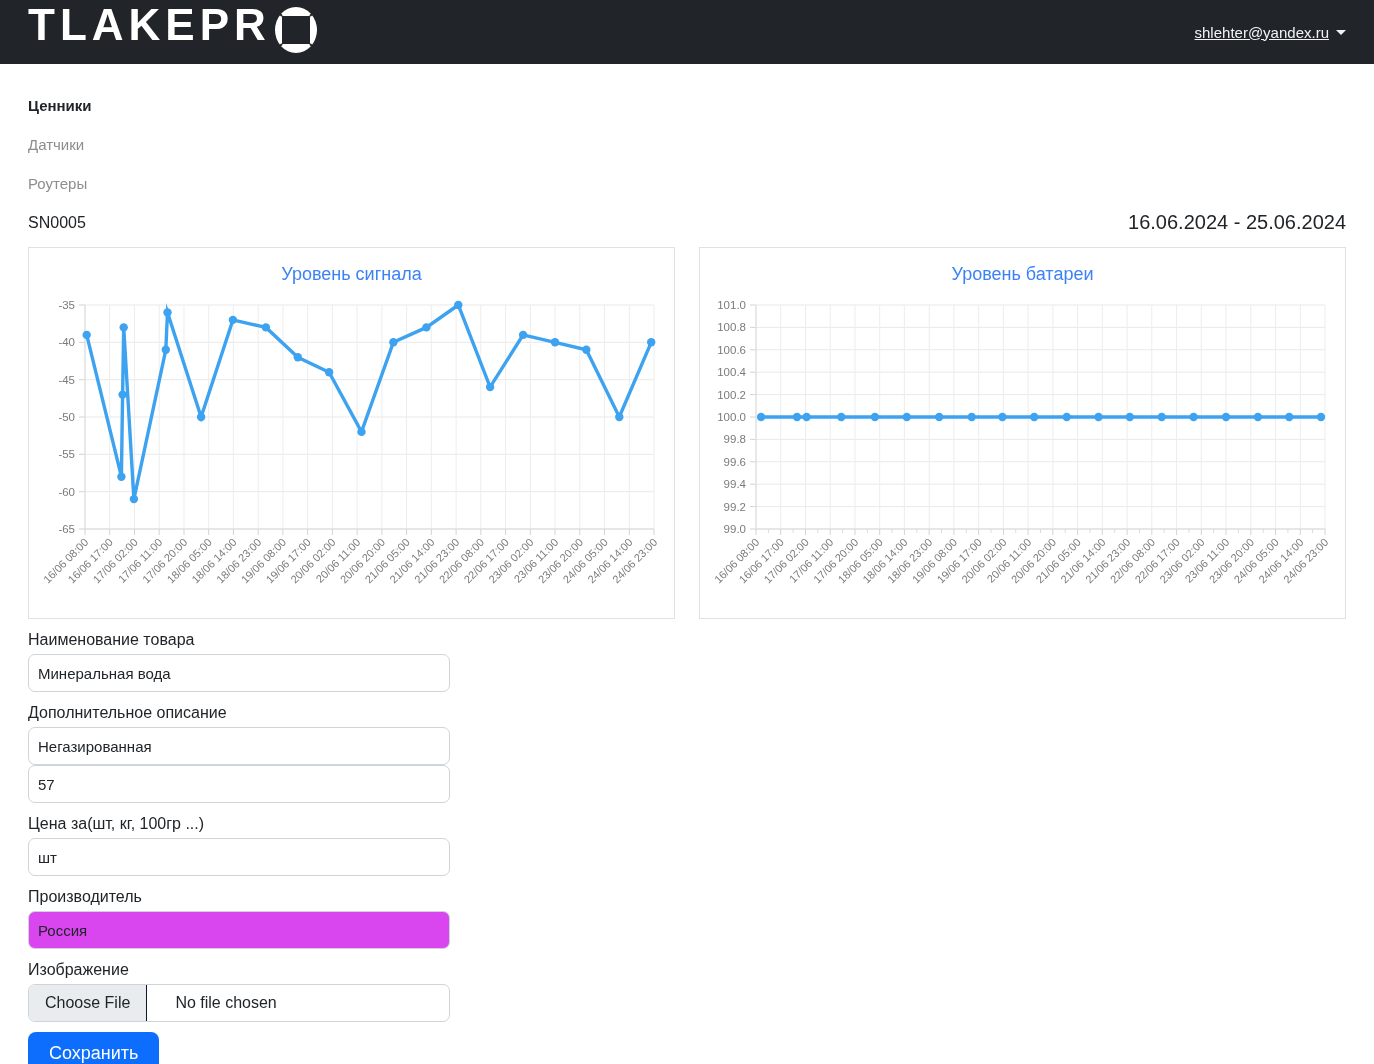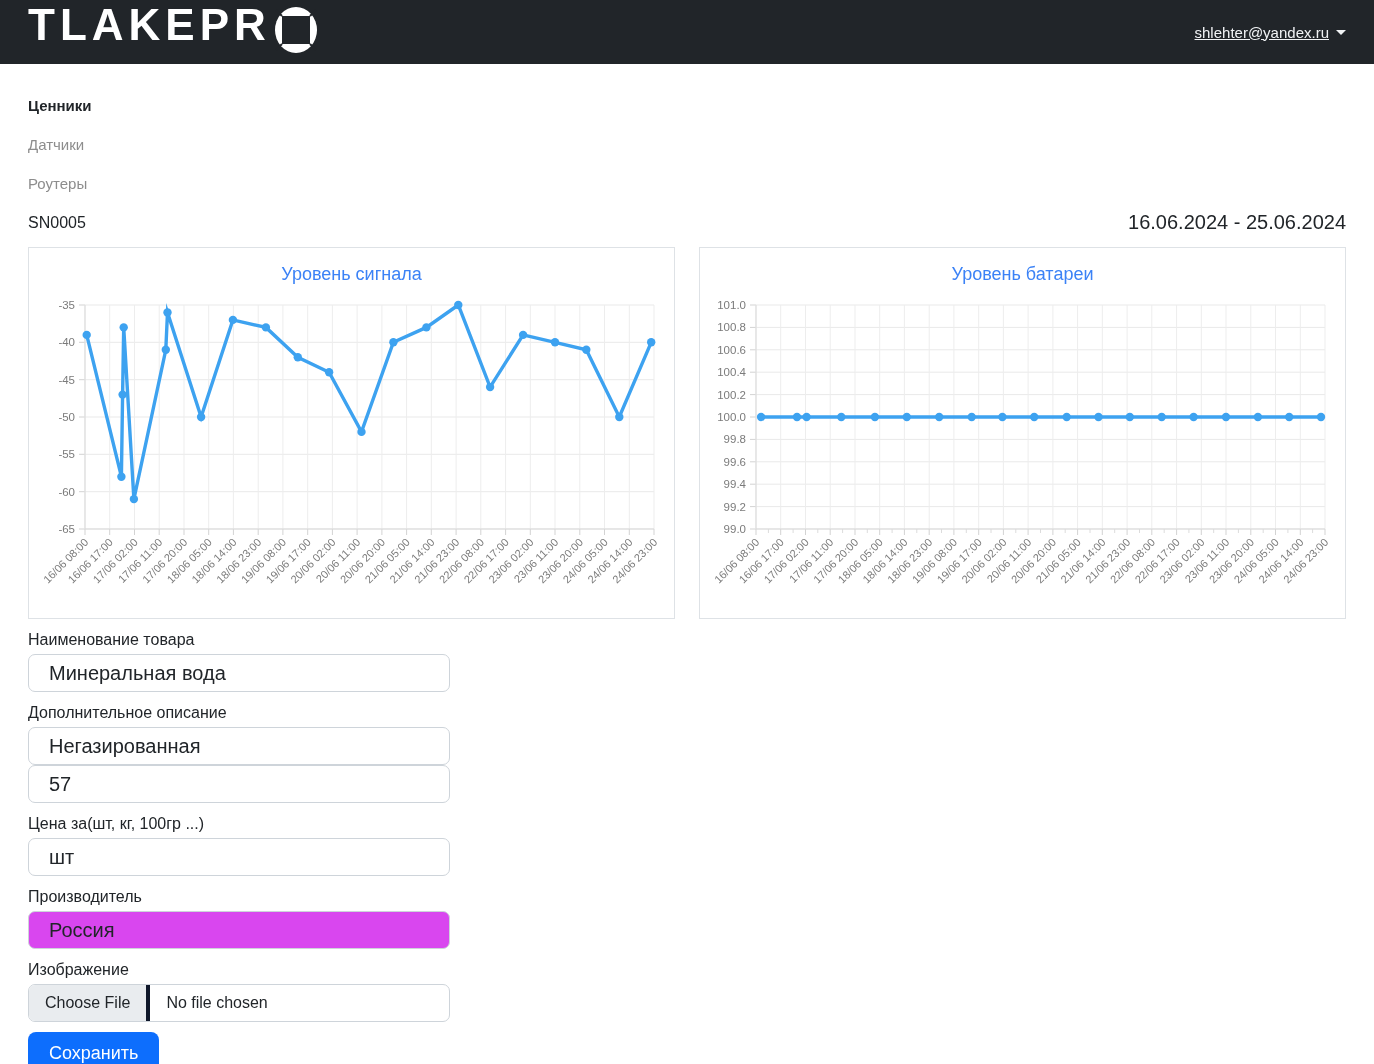--- a/index.html
+++ b/index.html
@@ -32,29 +32,29 @@
   .charts { margin-top:13px; display:flex; gap:24px; }
   .chart-card { flex:1; height:372px; border:1px solid #dee2e6; background:#fff; }
   .chart-title { text-align:center; margin-top:16px; font-size:18px; color:#3b82f6; }
   .chart-card svg { display:block; width:100%; height:330px; }
   svg text { font-family:"Liberation Sans", sans-serif; }
 
   
   .form { margin-top:8px; width:422px; }
   .form label { display:block; font-size:16px; margin-top:12px; margin-bottom:5px; }
   .form input[type=text] { width:422px; height:38px; border:1px solid #ced4da;
-    border-radius:7px; padding:6px 20px; font-size:20px; color:#212529;
+    border-radius:7px; padding:6px 9px; font-size:15px; color:#212529;
     font-family:"Liberation Sans", sans-serif; outline:none; background:#fff; }
   .form input.autofill { background:#d946ef; }
   .filebox { width:422px; height:38px; border:1px solid #ced4da; border-radius:7px;
     display:flex; align-items:stretch; overflow:hidden; background:#fff; }
-  .filebtn { background:#e9ecef; border-right:4px solid #0f172a; padding:0 16px;
+  .filebtn { background:#e9ecef; border-right:1px solid #0f172a; padding:0 16px;
     display:flex; align-items:center; font-size:16px; color:#212529; cursor:pointer;
     white-space:nowrap; }
-  .filetext { display:flex; align-items:center; padding-left:16px; font-size:16px;
+  .filetext { display:flex; align-items:center; padding-left:28px; font-size:16px;
     color:#212529; }
   .savebtn { margin-top:10px; background:#0d6efd; color:#fff; border:none;
     border-radius:8px; padding:11px 21px; font-size:18px; cursor:pointer;
     font-family:"Liberation Sans", sans-serif; }
 
   
   .footer { margin-top:24px; border-top:1px solid #e4e4e4; }
   .footer p { text-align:center; color:#6f757b; font-size:16px; padding:19px 0; }
 </style>
 </head>

